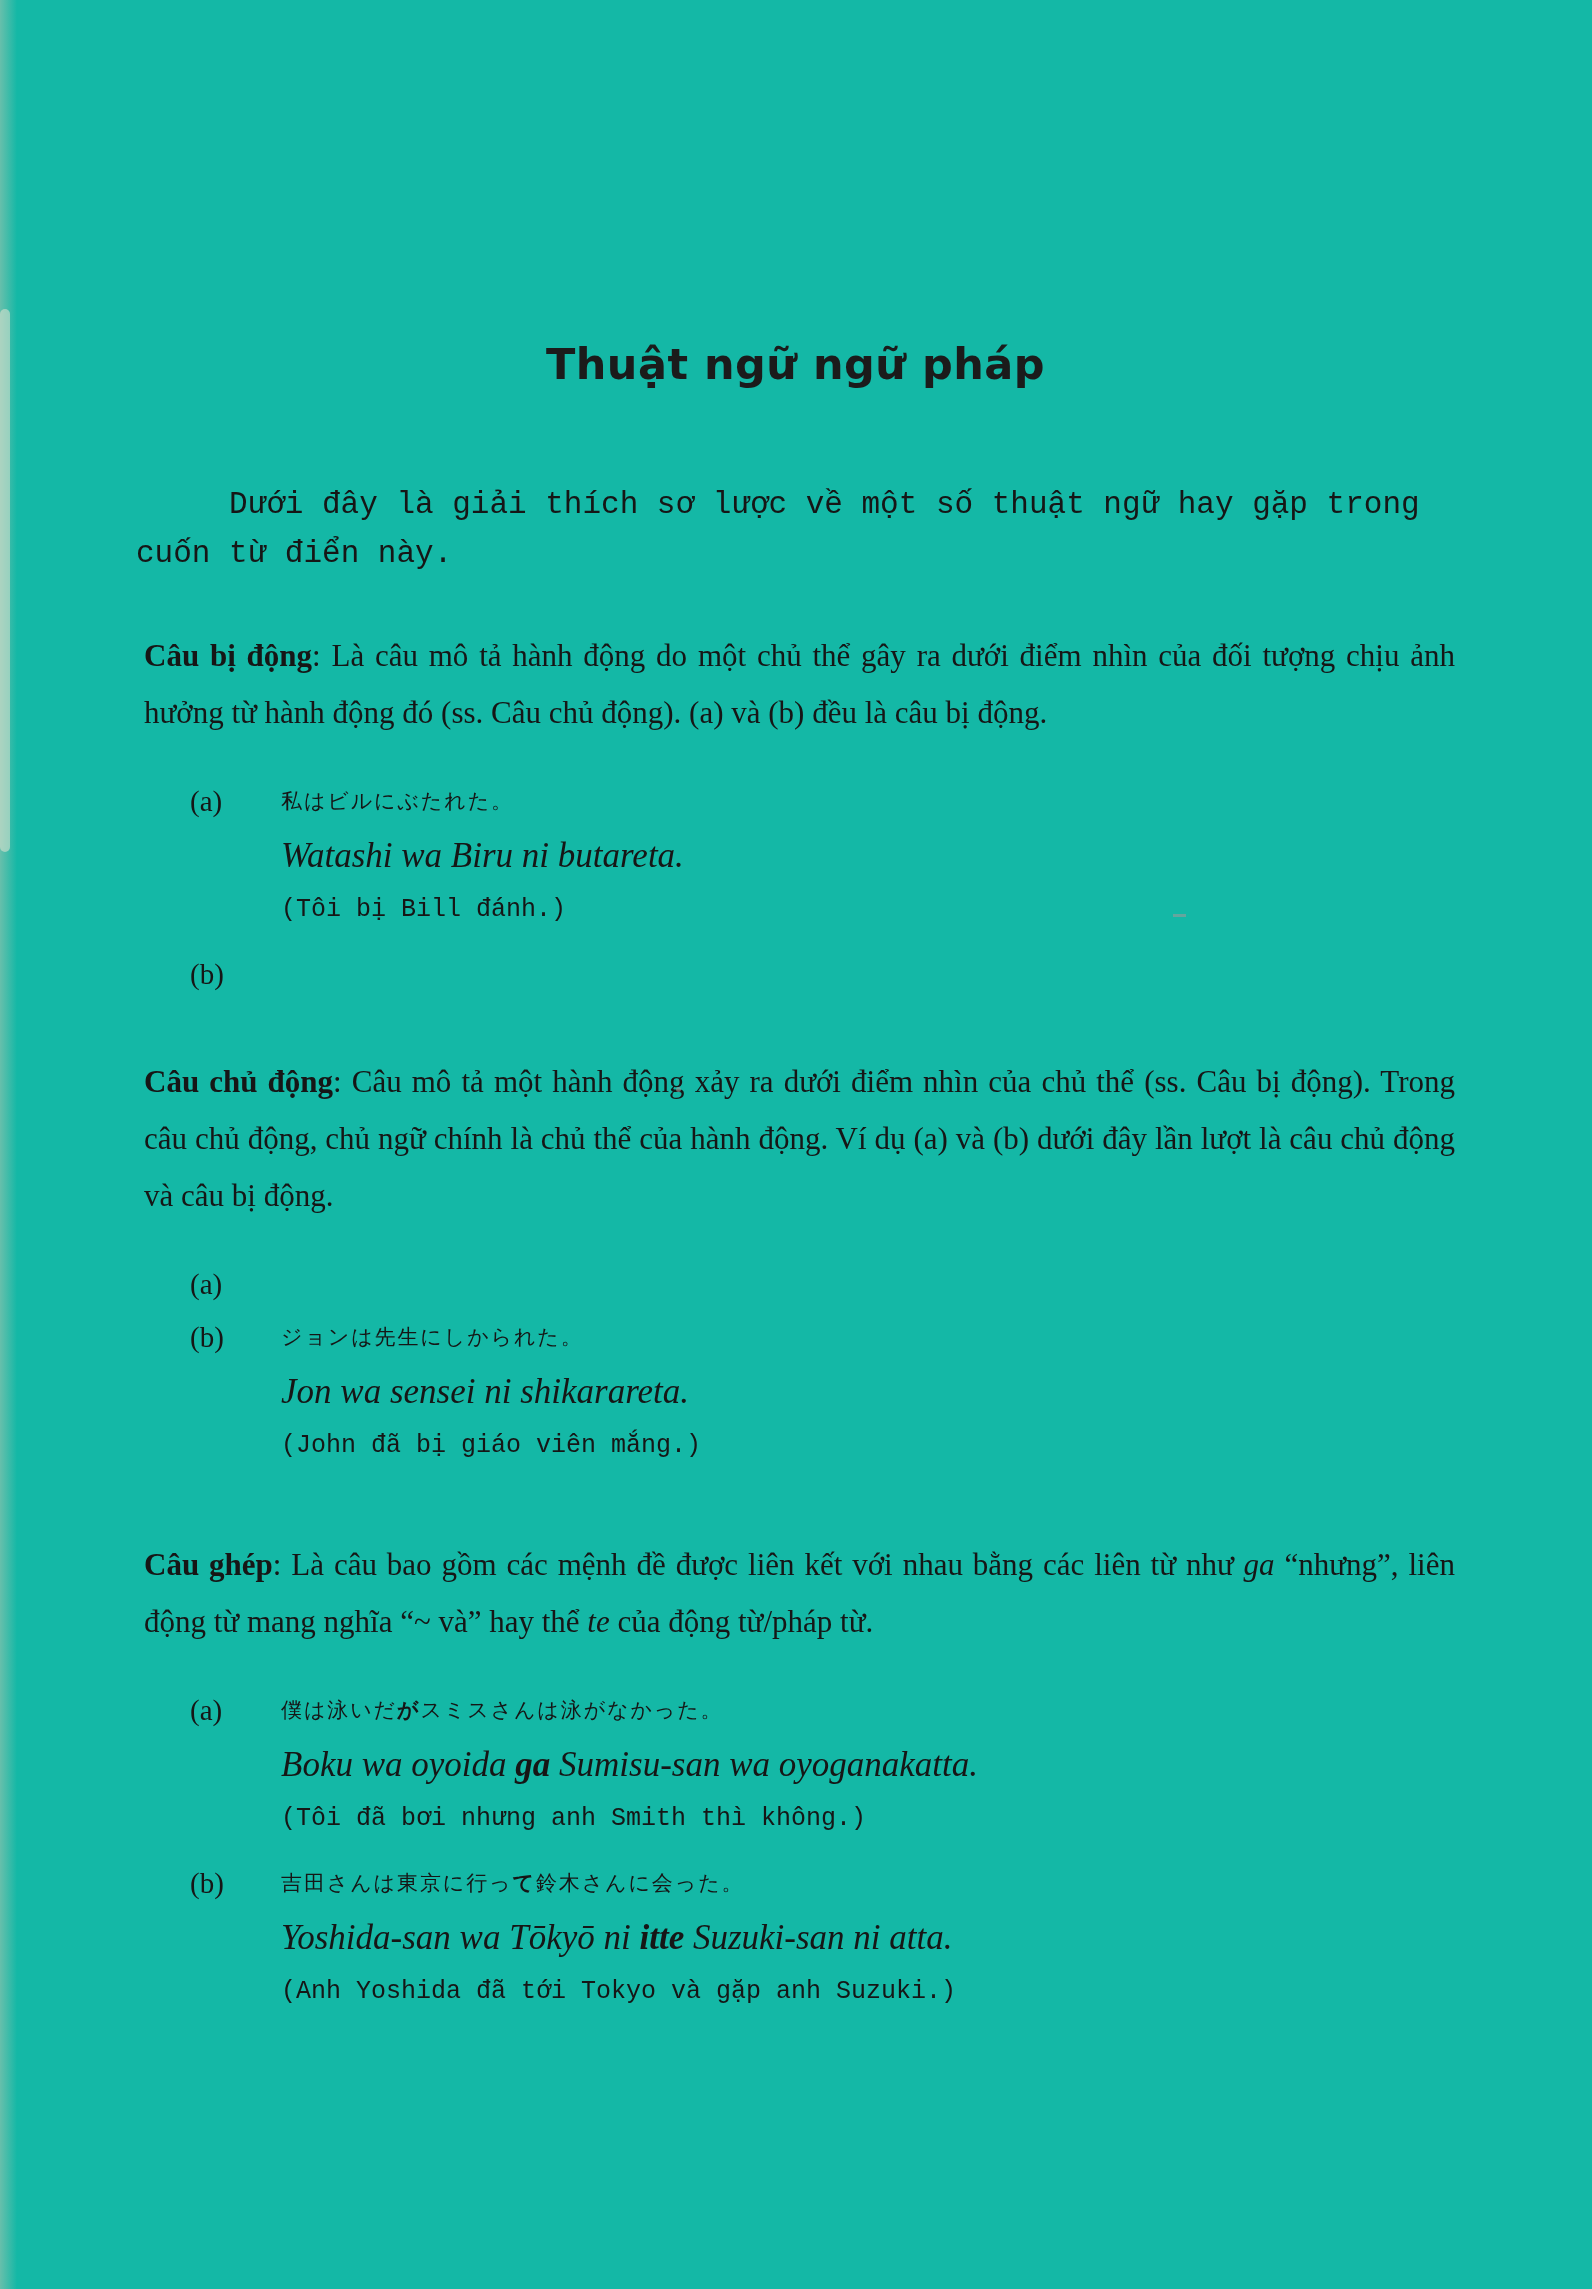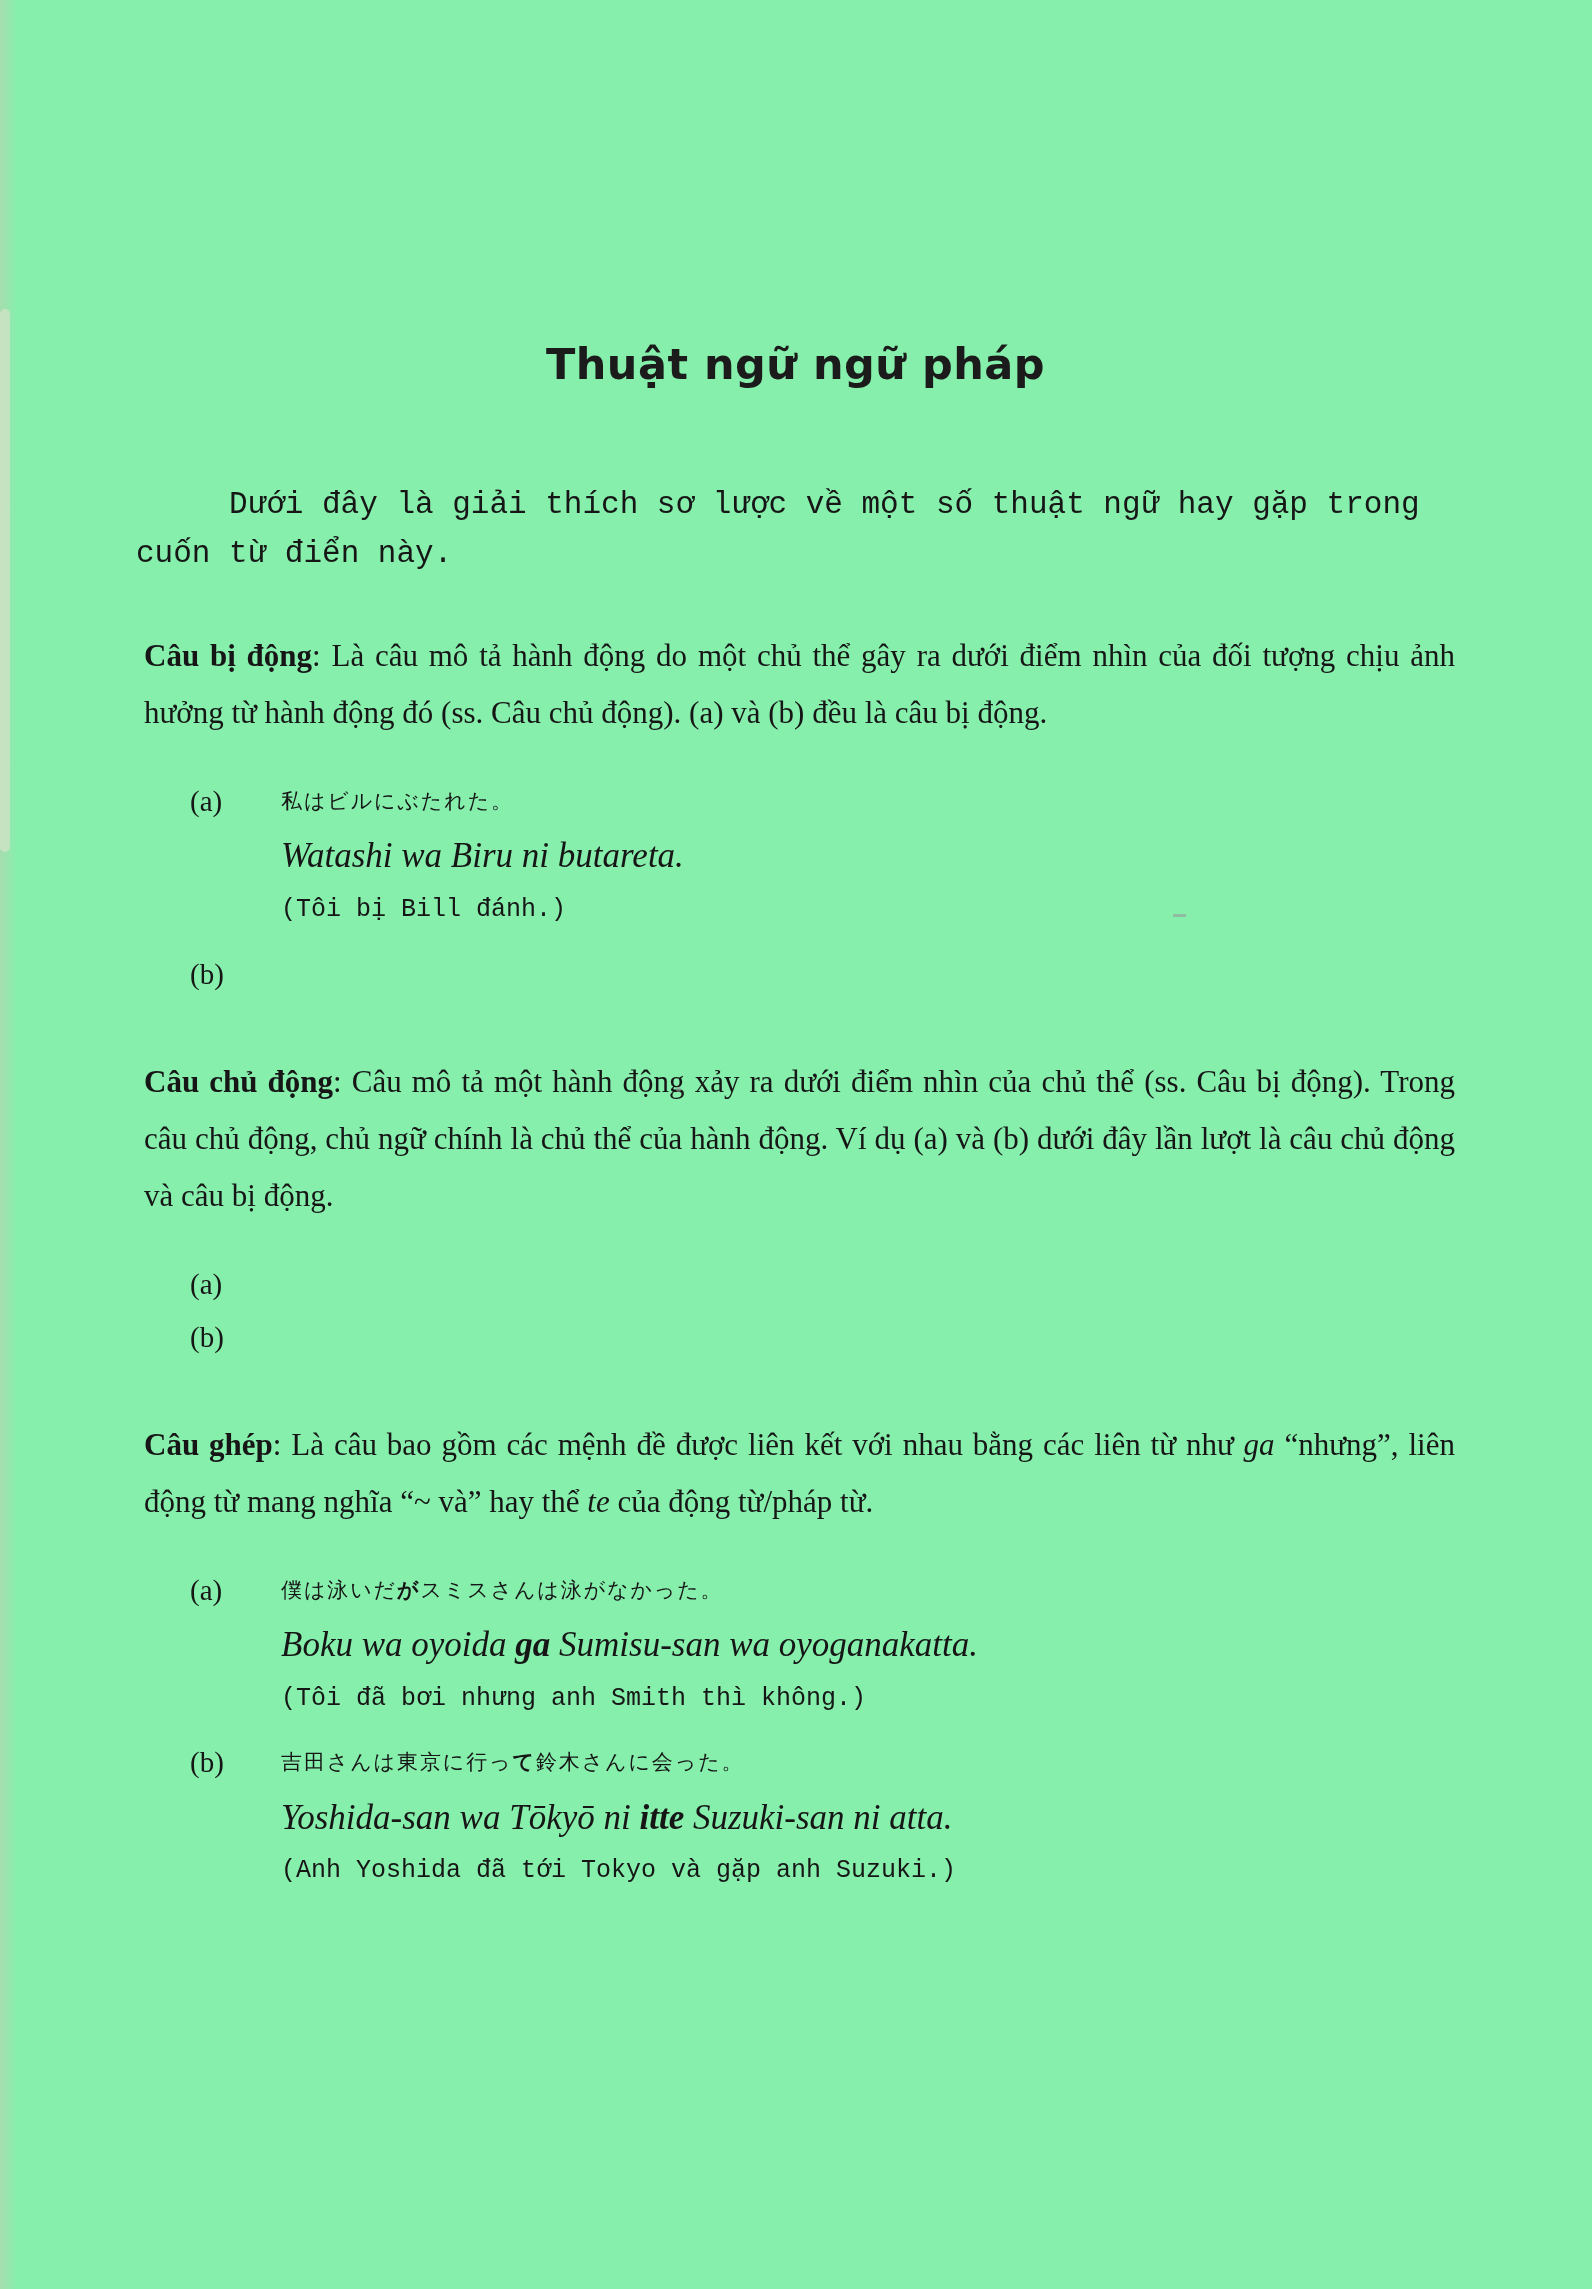--- a/index.html
+++ b/index.html
@@ -5,21 +5,21 @@
   html, body {
     margin: 0;
     padding: 0;
     background: #ffffff;
   }
   .page {
     position: relative;
     width: 1593px;
     height: 2290px;
     margin: 0 auto;
-    background: #86efac;
+    background: #14b8a6;
     color: #161616;
     overflow: hidden;
   }
   
   .scan-edge {
     position: absolute;
     left: 0; top: 0;
     width: 17px; height: 100%;
     background: linear-gradient(90deg, rgba(205,200,178,0.45), rgba(255,255,255,0));
     pointer-events: none;
@@ -142,20 +142,25 @@
           </div>
         </section>
         <section class="section">
           <p class="definition"><b class="term">Câu chủ động</b><span>: Câu mô tả một hành động xảy ra dưới điểm nhìn của chủ thể (ss. Câu bị động). Trong câu chủ động, chủ ngữ chính là chủ thể của hành động. Ví dụ (a) và (b) dưới đây lần lượt là câu chủ động và câu bị động.</span></p>
           <div class="examples">
             <div class="example">
               <span class="ex-label">(a)</span>
             </div>
             <div class="example">
               <span class="ex-label">(b)</span>
+              <div class="ex-body">
+                <div class="jp"><span>ジョンは先生にしかられた。</span></div>
+                <div class="romaji"><span>Jon wa sensei ni shikarareta.</span></div>
+                <div class="trans"><span>(John đã bị giáo viên mắng.)</span></div>
+              </div>
             </div>
           </div>
         </section>
         <section class="section">
           <p class="definition"><b class="term">Câu ghép</b><span>: Là câu bao gồm các mệnh đề được liên kết với nhau bằng các liên từ như </span><span class="seg-italic">ga</span><span> “nhưng”, liên động từ mang nghĩa “~ và” hay thể </span><span class="seg-italic">te</span><span> của động từ/pháp từ.</span></p>
           <div class="examples">
             <div class="example">
               <span class="ex-label">(a)</span>
               <div class="ex-body">
                 <div class="jp"><span>僕は泳いだ</span><span class="seg-bold ">が</span><span>スミスさんは泳がなかった。</span></div>

